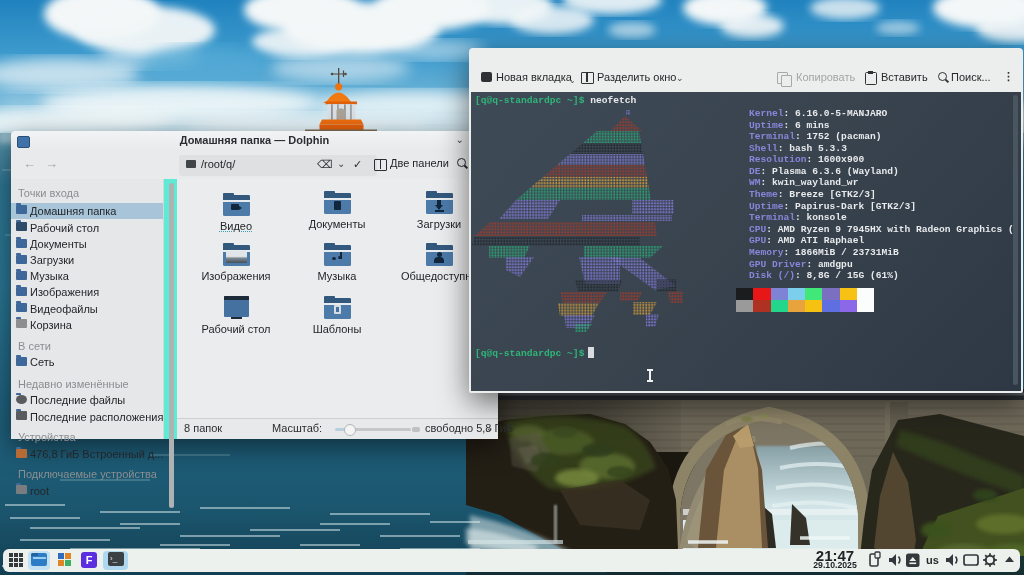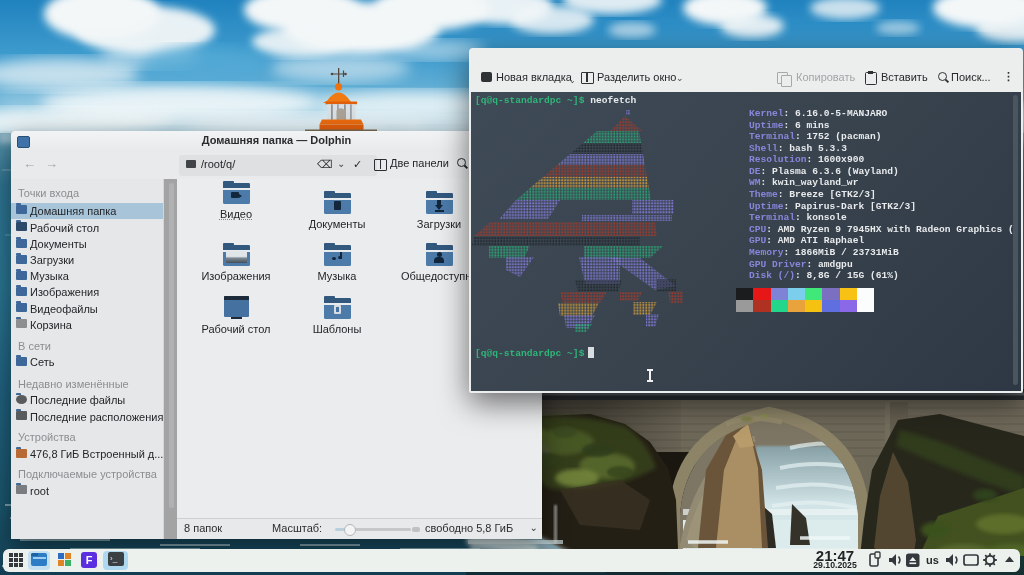--- a/index.html
+++ b/index.html
@@ -1,21 +1,21 @@
 <!DOCTYPE html>
 <html><head>
 <meta charset="utf-8">
 <style>
   html,body{margin:0;padding:0;width:1024px;height:575px;overflow:hidden;
     font-family:"Liberation Sans",sans-serif;}
   #screen{position:absolute;top:0;left:0;width:1024px;height:575px;overflow:hidden;}
   .abs{position:absolute;}
   
-  #dolphin{position:absolute;left:11px;top:131px;width:487px;height:408px;
-    box-shadow:0 8px 26px rgba(0,0,0,.5);background:#a3a3a3;border-radius:4px 4px 0 0;padding-left:44px;}
+  #dolphin{position:absolute;left:11px;top:131px;width:487px;height:308px;
+    box-shadow:0 8px 26px rgba(0,0,0,.5);background:#5eead4;border-radius:4px 4px 0 0;}
   #konsole{position:absolute;left:469px;top:48px;width:554px;height:345px;
     box-shadow:0 10px 30px rgba(0,0,0,.55);background:#eceded;border-radius:4px 4px 2px 2px;}
   .titlebar{position:absolute;left:0;top:0;right:0;height:20px;
     background:linear-gradient(#f2f3f4,#e8e9ea);border-radius:4px 4px 0 0;
     font-size:11px;color:#2a2d2f;}
   .tb-title{position:absolute;top:3px;width:100%;text-align:center;font-weight:700;}
   
   #d-toolbar{position:absolute;left:0;top:20px;right:0;height:28px;background:#e9eaeb;font-size:11px;color:#232629;}
   #d-url{position:absolute;left:168px;top:3.5px;width:198px;height:21px;background:#dfe0e1;
     border-radius:3px;font-size:11px;color:#232629;}
@@ -275,21 +275,21 @@
       <div class="side-head" style="top:196.5px;">Недавно изменённые</div>
       <div class="side-item" style="top:213.3px;"><span class="sicon" style="background:#595c5e;border-radius:50%"></span>Последние файлы</div>
       <div class="side-item" style="top:229.6px;"><span class="sicon" style="background:#595c5e"></span>Последние расположения</div>
       <div class="side-head" style="top:250px;">Устройства</div>
       <div class="side-item" style="top:267px;"><span class="sicon" style="background:#b86a34"></span>476,8 ГиБ Встроенный д...</div>
       <div class="side-head" style="top:287px;">Подключаемые устройства</div>
       <div class="side-item" style="top:303.5px;"><span class="sicon" style="background:#7a7d80"></span>root</div>
       <div class="abs" style="right:-11px;top:4px;width:5px;height:325px;background:#b0b1b2;border-radius:3px"></div>
     </div>
     <div id="d-main">
-      <div class="fitem" style="left:21px;top:2px;">
+      <div class="fitem" style="left:21px;top:14px;">
           <div class="ficon">
             <div class="fold"></div>
         <div class="abs" style="left:8px;top:11px;width:8px;height:6px;background:#12263c;border-radius:1px"></div>
         <div class="abs" style="left:16.5px;top:12.5px;border-left:3.5px solid #12263c;border-top:2px solid transparent;border-bottom:2px solid transparent"></div>
           </div>
         <div class="flabel" style="text-decoration:underline dotted #3d9db0">Видео</div>
         </div>
       <div class="fitem" style="left:122px;top:12px;">
           <div class="ficon">
             <div class="fold"></div>

